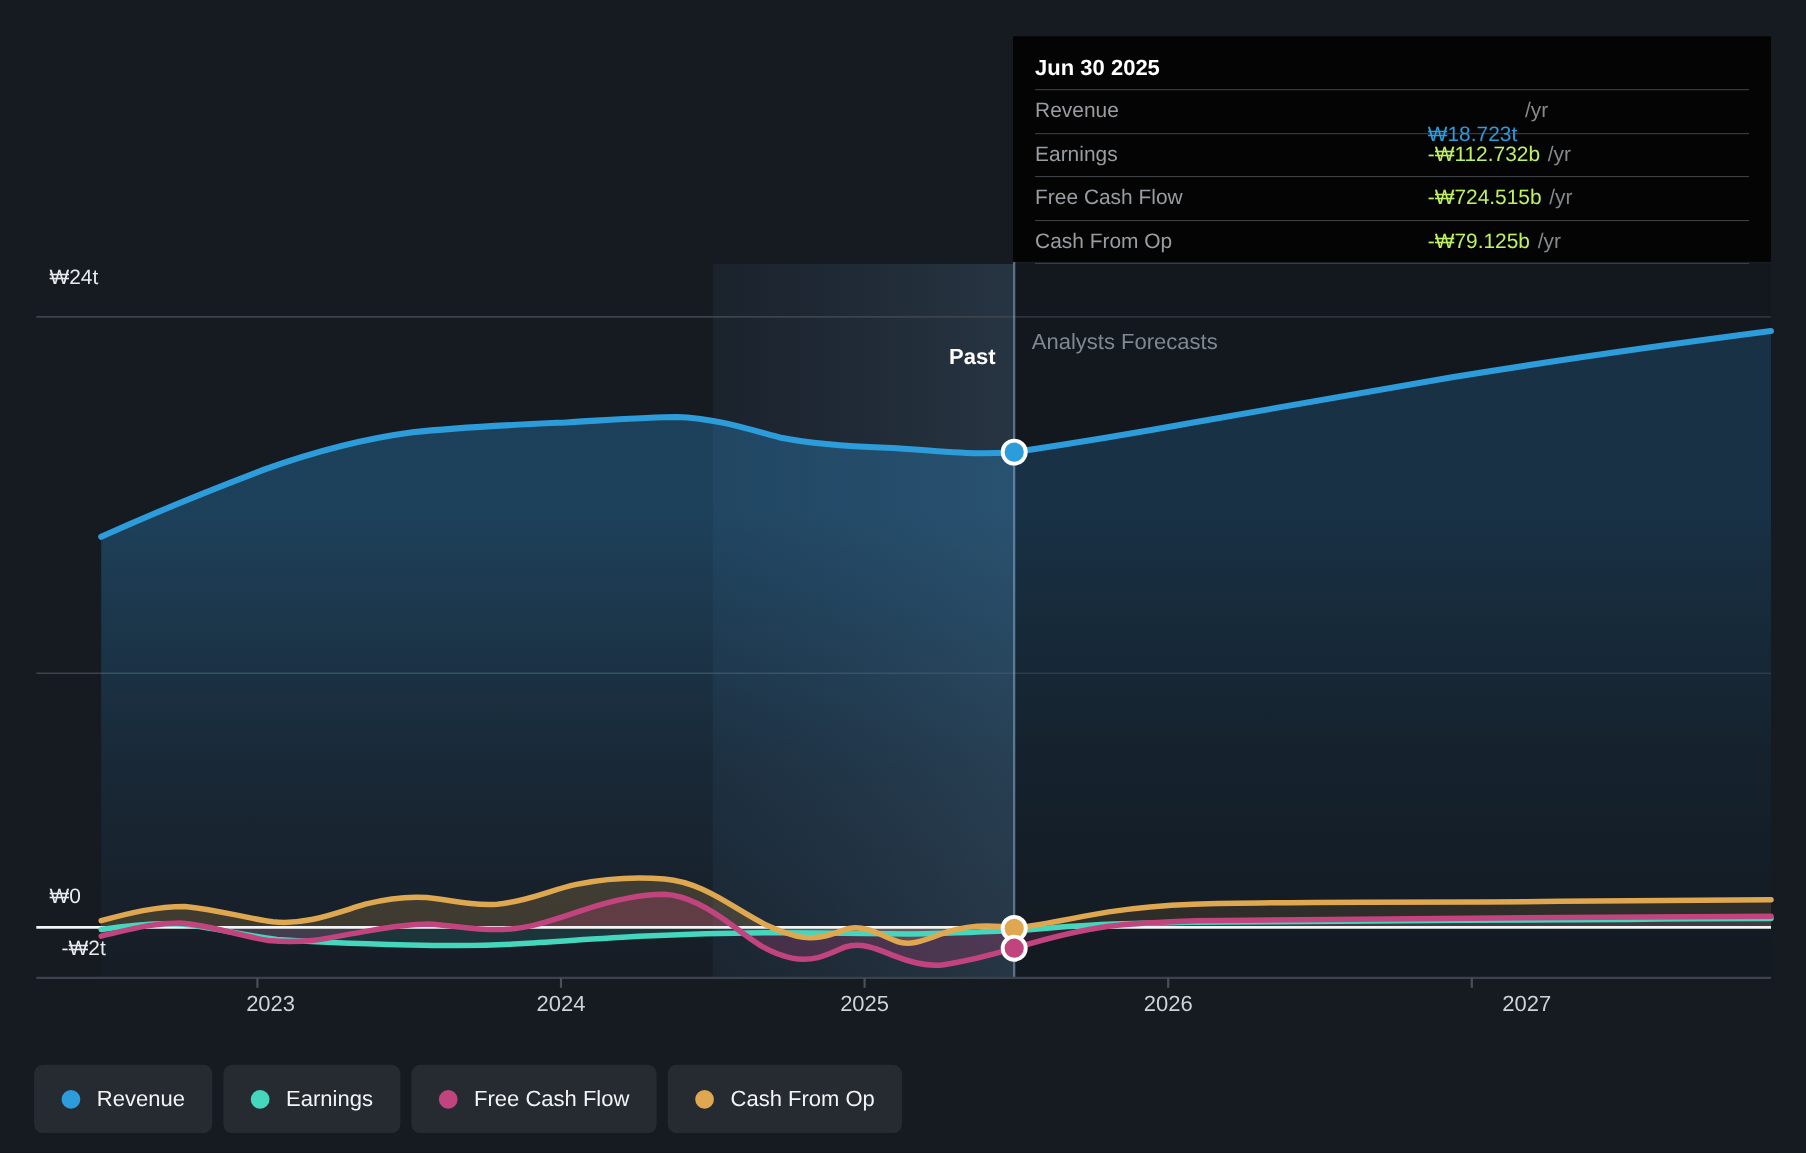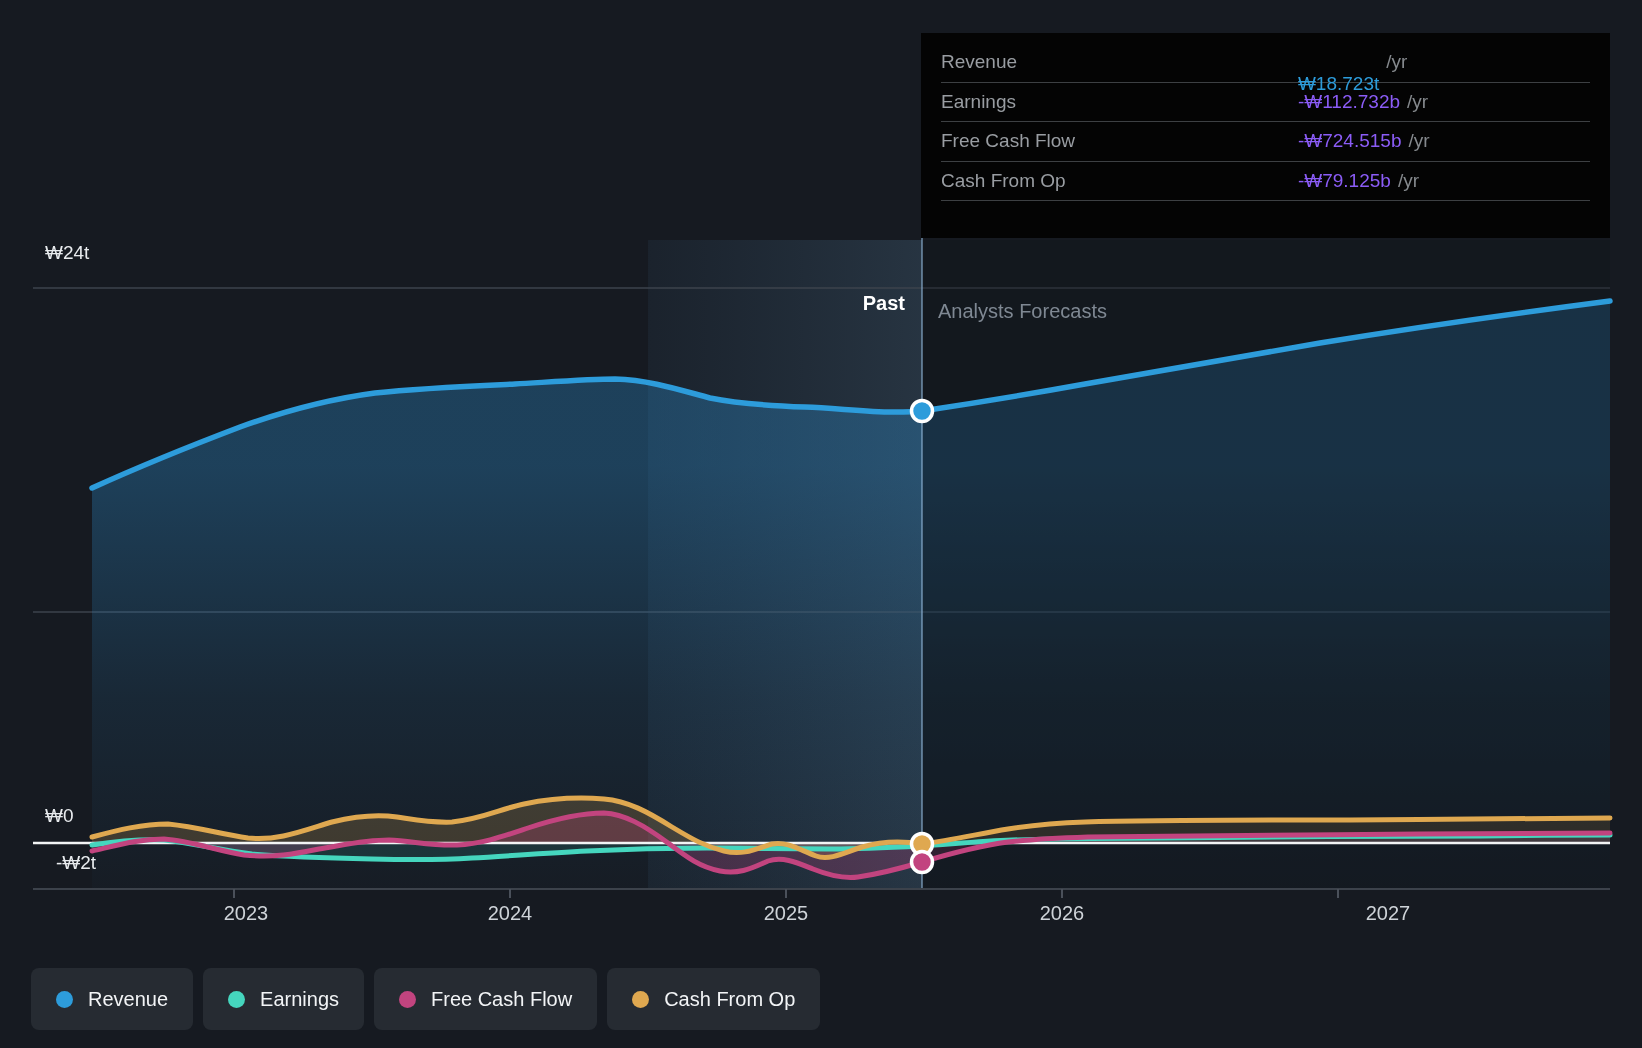--- a/index.html
+++ b/index.html
@@ -8,39 +8,39 @@
     position:relative;width:1642px;height:1048px;overflow:hidden;
     background:#161a21;
     font-family:"Liberation Sans","DejaVu Sans",sans-serif;
     -webkit-font-smoothing:antialiased;
   }
   .stage svg{position:absolute;inset:0;display:block;}
   .lbl{position:absolute;color:#e8ebee;font-size:19px;line-height:22px;white-space:nowrap;}
   .lbl-24t{left:45px;top:242px;}
   .lbl-0{left:45px;top:805px;}
   .lbl-neg2t{left:56px;top:852px;}
-  .past-lbl{position:absolute;left:700px;width:205px;top:292px;text-align:right;
+  .past-lbl{position:absolute;left:700px;width:205px;top:314px;text-align:right;
     color:#ffffff;font-size:20px;font-weight:600;}
   .forecast-lbl{position:absolute;left:938px;top:300px;color:#7f8893;font-size:20px;font-weight:500;}
   .year-lbl{position:absolute;top:902px;width:100px;text-align:center;
     color:#ced3d8;font-size:20px;}
   .year-0{left:196px;}.year-1{left:460px;}.year-2{left:736px;}.year-3{left:1012px;}.year-4{left:1338px;}
   
   .tooltip{
     position:absolute;left:921px;top:33px;width:689px;height:205px;
     background:#040404;box-sizing:border-box;padding:10px 20px 0 20px;z-index:5;
   }
   .tt-title{color:#ffffff;font-size:20px;font-weight:700;line-height:38px;
     border-bottom:1px solid #3d4043;}
   .tt-row{display:flex;align-items:center;height:38.5px;border-bottom:1px solid #3d4043;
     font-size:19px;}
   .tt-label{flex:0 0 55%;color:#999da2;}
   .tt-value{font-weight:500;}
   .v-blue{color:#2d9cdb;margin-top:44px;}
-  .v-red{color:#8b5cf6;}
+  .v-red{color:#bef264;}
   .tt-suffix{color:#85898d;margin-left:7px;}
   
   .legend{position:absolute;left:31px;top:968px;display:flex;gap:10px;}
   .chip{
     display:flex;align-items:center;gap:15px;height:62px;padding:0 25px;
     background:#262b32;border-radius:8px;cursor:pointer;
   }
   .chip-dot{width:17px;height:17px;border-radius:50%;}
   .dot-revenue{background:#2d9cdb;}
   .dot-earnings{background:#45d6be;}
@@ -162,20 +162,21 @@
   <div class="past-lbl">Past</div>
   <div class="forecast-lbl">Analysts Forecasts</div>
 
   <div class="year-lbl year-0">2023</div>
   <div class="year-lbl year-1">2024</div>
   <div class="year-lbl year-2">2025</div>
   <div class="year-lbl year-3">2026</div>
   <div class="year-lbl year-4">2027</div>
 
   <div class="tooltip">
+    <div class="tt-title">Jun 30 2025</div>
     <div class="tt-row">
       <span class="tt-label">Revenue</span>
       <span class="tt-value v-blue">₩18.723t</span>
       <span class="tt-suffix">/yr</span>
     </div>
     <div class="tt-row">
       <span class="tt-label">Earnings</span>
       <span class="tt-value v-red">-₩112.732b</span>
       <span class="tt-suffix">/yr</span>
     </div>

